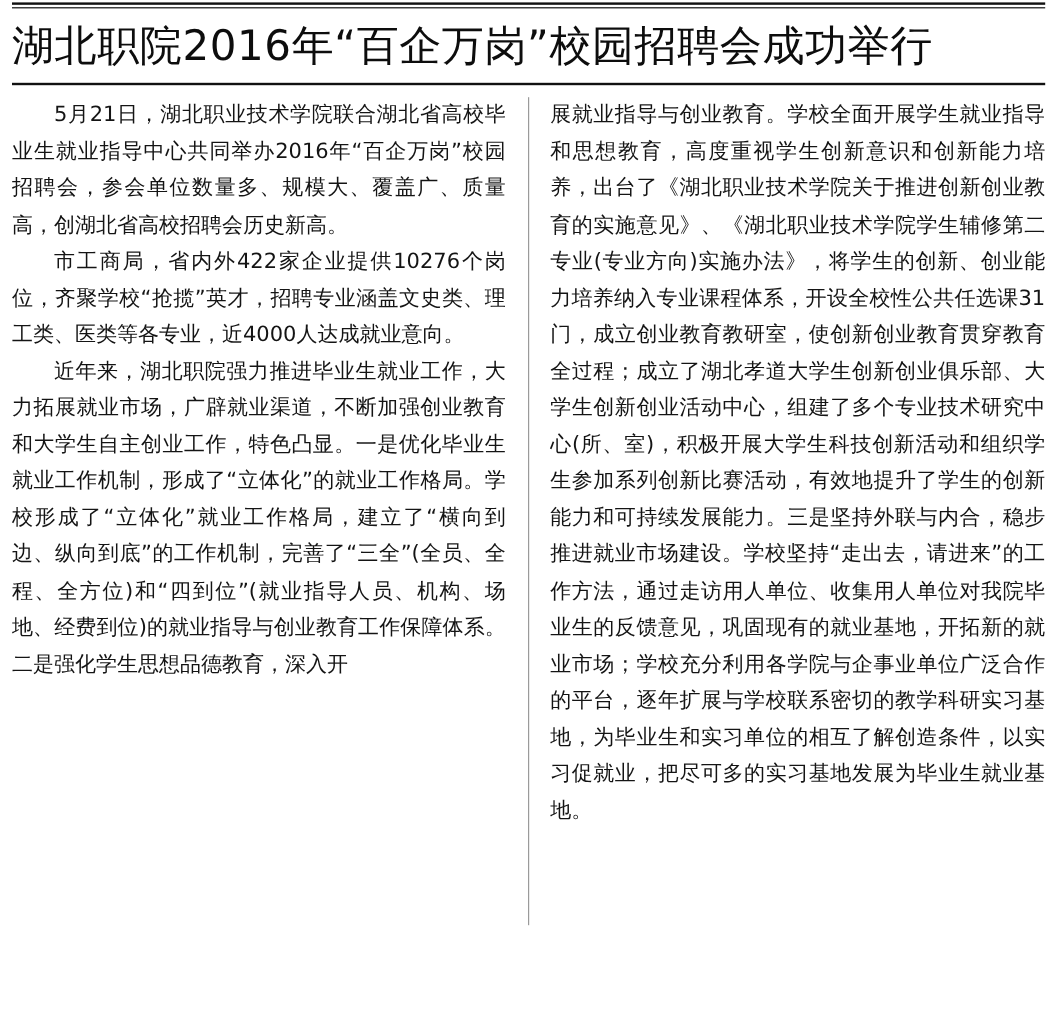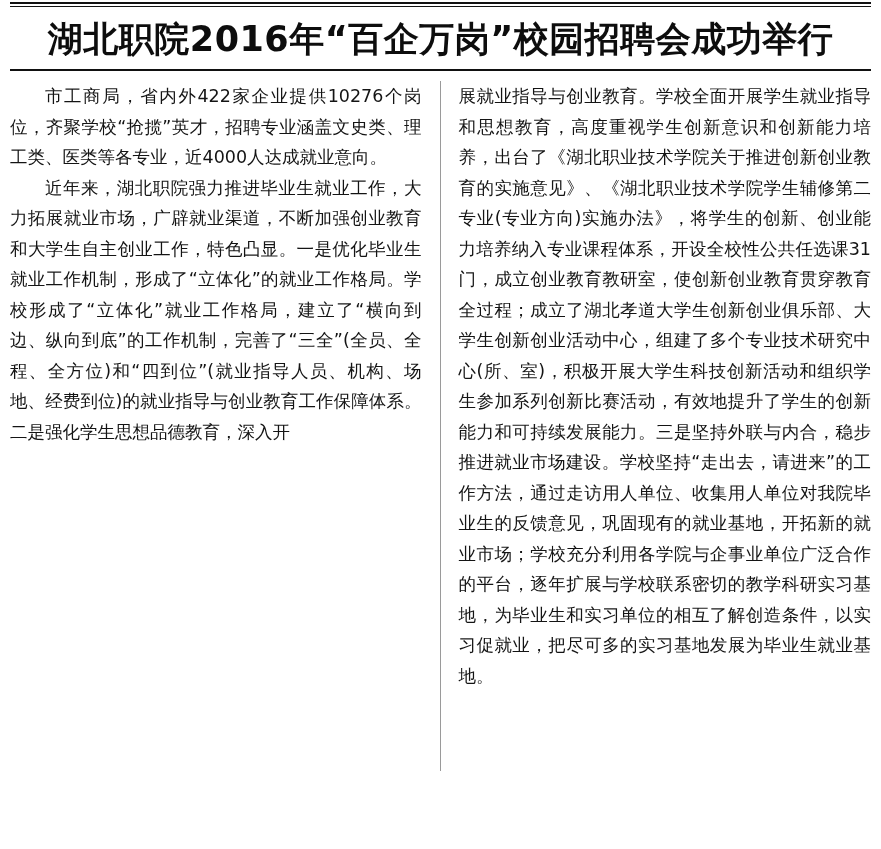--- a/index.html
+++ b/index.html
@@ -88,24 +88,24 @@
     margin: 2px 0 0 0;
   }
   .rule-thin {
     border-top: 1px solid #111;
     margin-top: 2px;
   }
 
   
   .headline {
     font-family: "DejaVu Sans", "Liberation Sans", sans-serif;
-    font-weight: bold;
+    font-weight: normal;
     font-size: 35px;
     line-height: 44px;
-    text-align: center;
+    text-align: left;
     letter-spacing: 0.5px;
     padding: 10px 0 8px 0;
     color: #0d0d0d;
   }
 
   .rule-under-headline {
     border-top: 2px solid #111;
     margin-bottom: 4px;
   }
 
@@ -148,20 +148,21 @@
 
   <div class="rule-thick"></div>
   <div class="rule-thin"></div>
 
   <div class="headline">湖北职院2016年“百企万岗”校园招聘会成功举行</div>
 
   <div class="rule-under-headline"></div>
 
   <div class="columns">
     <div class="col col-left">
+      <p>5月21日，湖北职业技术学院联合湖北省高校毕业生就业指导中心共同举办2016年“百企万岗”校园招聘会，参会单位数量多、规模大、覆盖广、质量高，创湖北省高校招聘会历史新高。</p>
       <p>市工商局，省内外422家企业提供10276个岗位，齐聚学校“抢揽”英才，招聘专业涵盖文史类、理工类、医类等各专业，近4000人达成就业意向。</p>
       <p>近年来，湖北职院强力推进毕业生就业工作，大力拓展就业市场，广辟就业渠道，不断加强创业教育和大学生自主创业工作，特色凸显。一是优化毕业生就业工作机制，形成了“立体化”的就业工作格局。学校形成了“立体化”就业工作格局，建立了“横向到边、纵向到底”的工作机制，完善了“三全”(全员、全程、全方位)和“四到位”(就业指导人员、机构、场地、经费到位)的就业指导与创业教育工作保障体系。二是强化学生思想品德教育，深入开</p>
     </div>
     <div class="col col-right">
       <p class="cont">展就业指导与创业教育。学校全面开展学生就业指导和思想教育，高度重视学生创新意识和创新能力培养，出台了《湖北职业技术学院关于推进创新创业教育的实施意见》、《湖北职业技术学院学生辅修第二专业(专业方向)实施办法》，将学生的创新、创业能力培养纳入专业课程体系，开设全校性公共任选课31门，成立创业教育教研室，使创新创业教育贯穿教育全过程；成立了湖北孝道大学生创新创业俱乐部、大学生创新创业活动中心，组建了多个专业技术研究中心(所、室)，积极开展大学生科技创新活动和组织学生参加系列创新比赛活动，有效地提升了学生的创新能力和可持续发展能力。三是坚持外联与内合，稳步推进就业市场建设。学校坚持“走出去，请进来”的工作方法，通过走访用人单位、收集用人单位对我院毕业生的反馈意见，巩固现有的就业基地，开拓新的就业市场；学校充分利用各学院与企事业单位广泛合作的平台，逐年扩展与学校联系密切的教学科研实习基地，为毕业生和实习单位的相互了解创造条件，以实习促就业，把尽可多的实习基地发展为毕业生就业基地。</p>
     </div>
   </div>
 
 </div>
 

